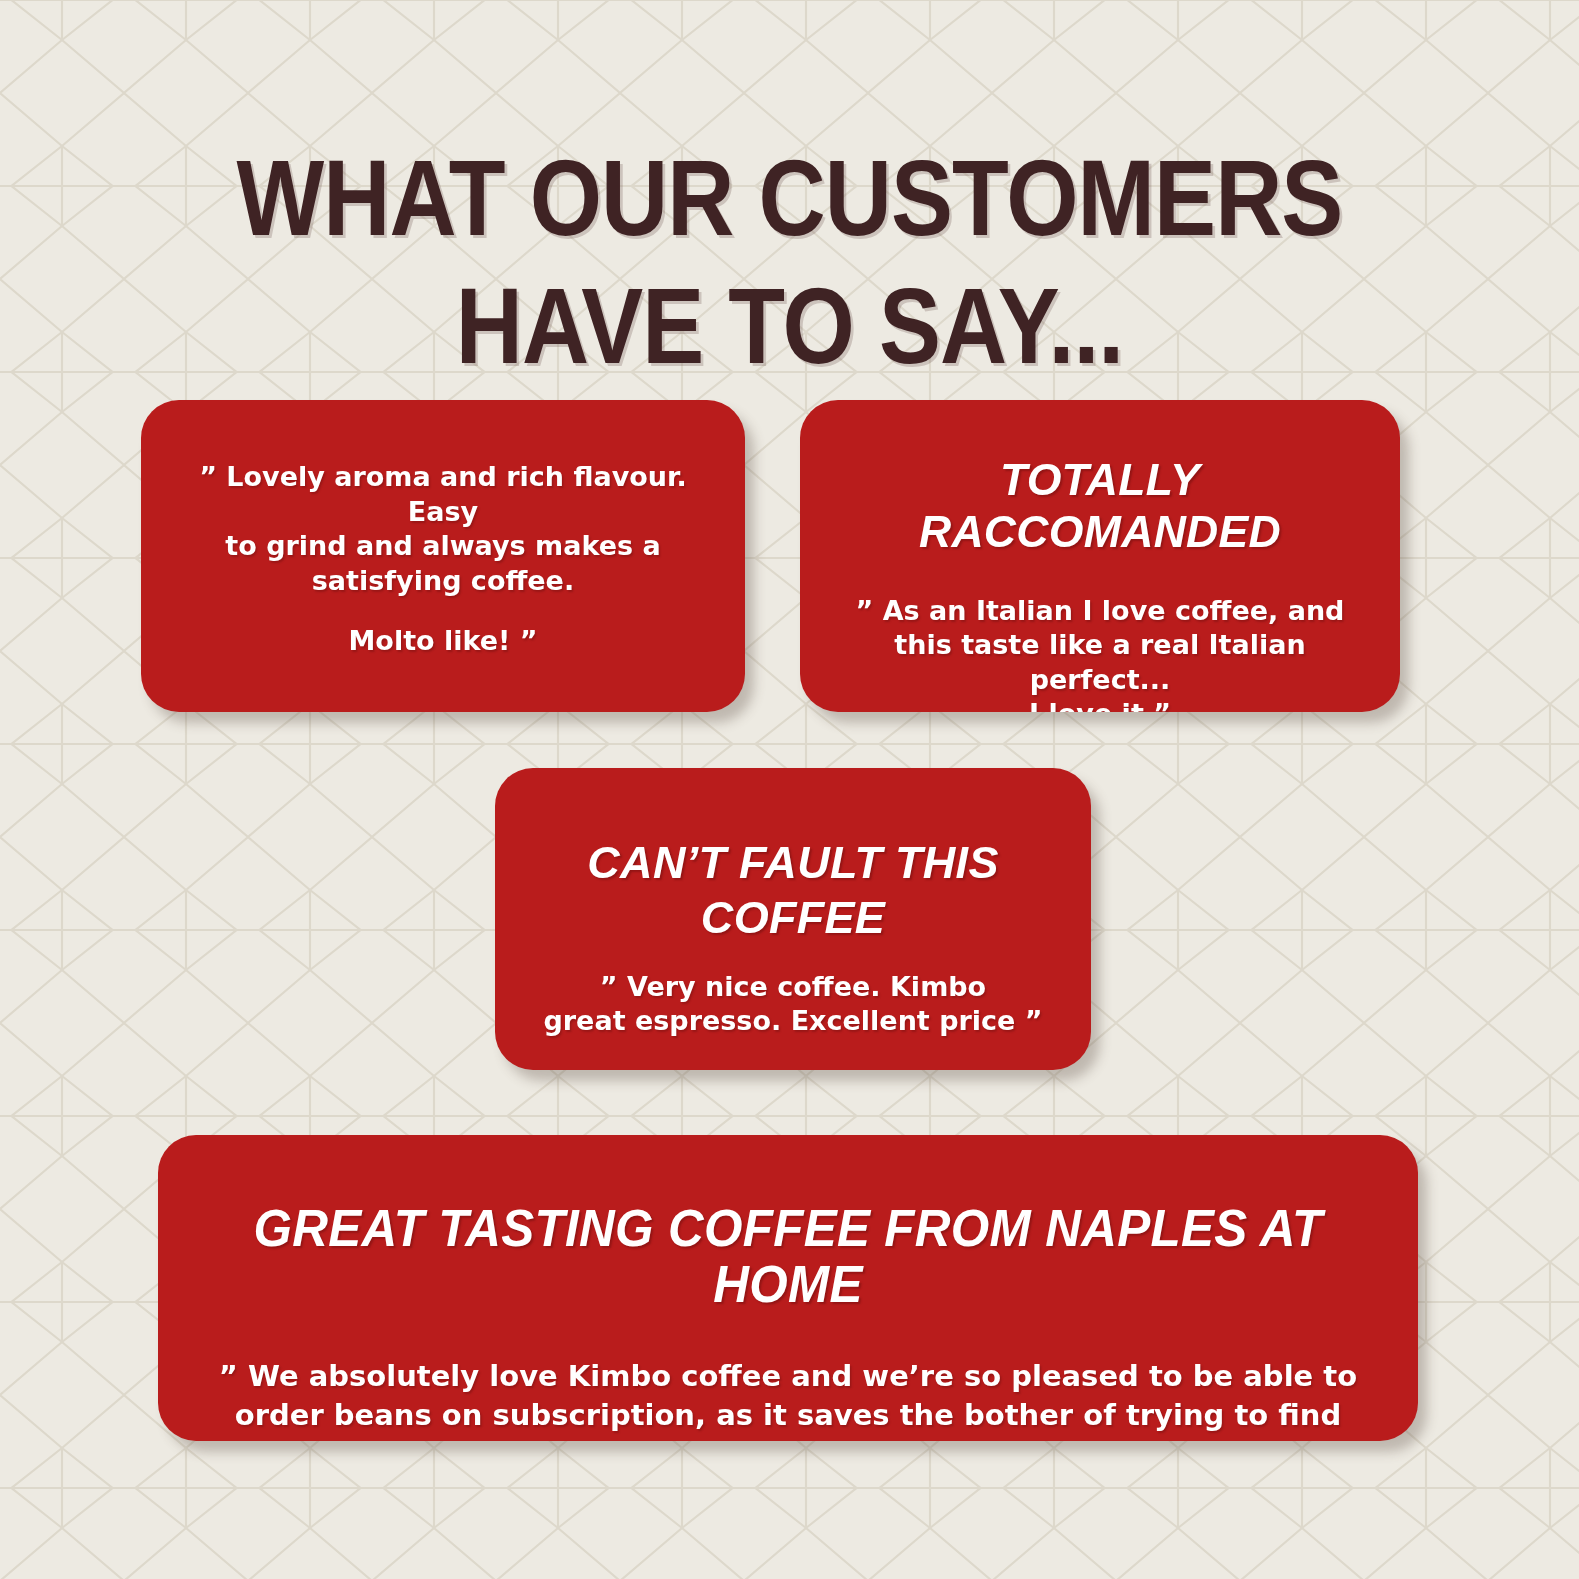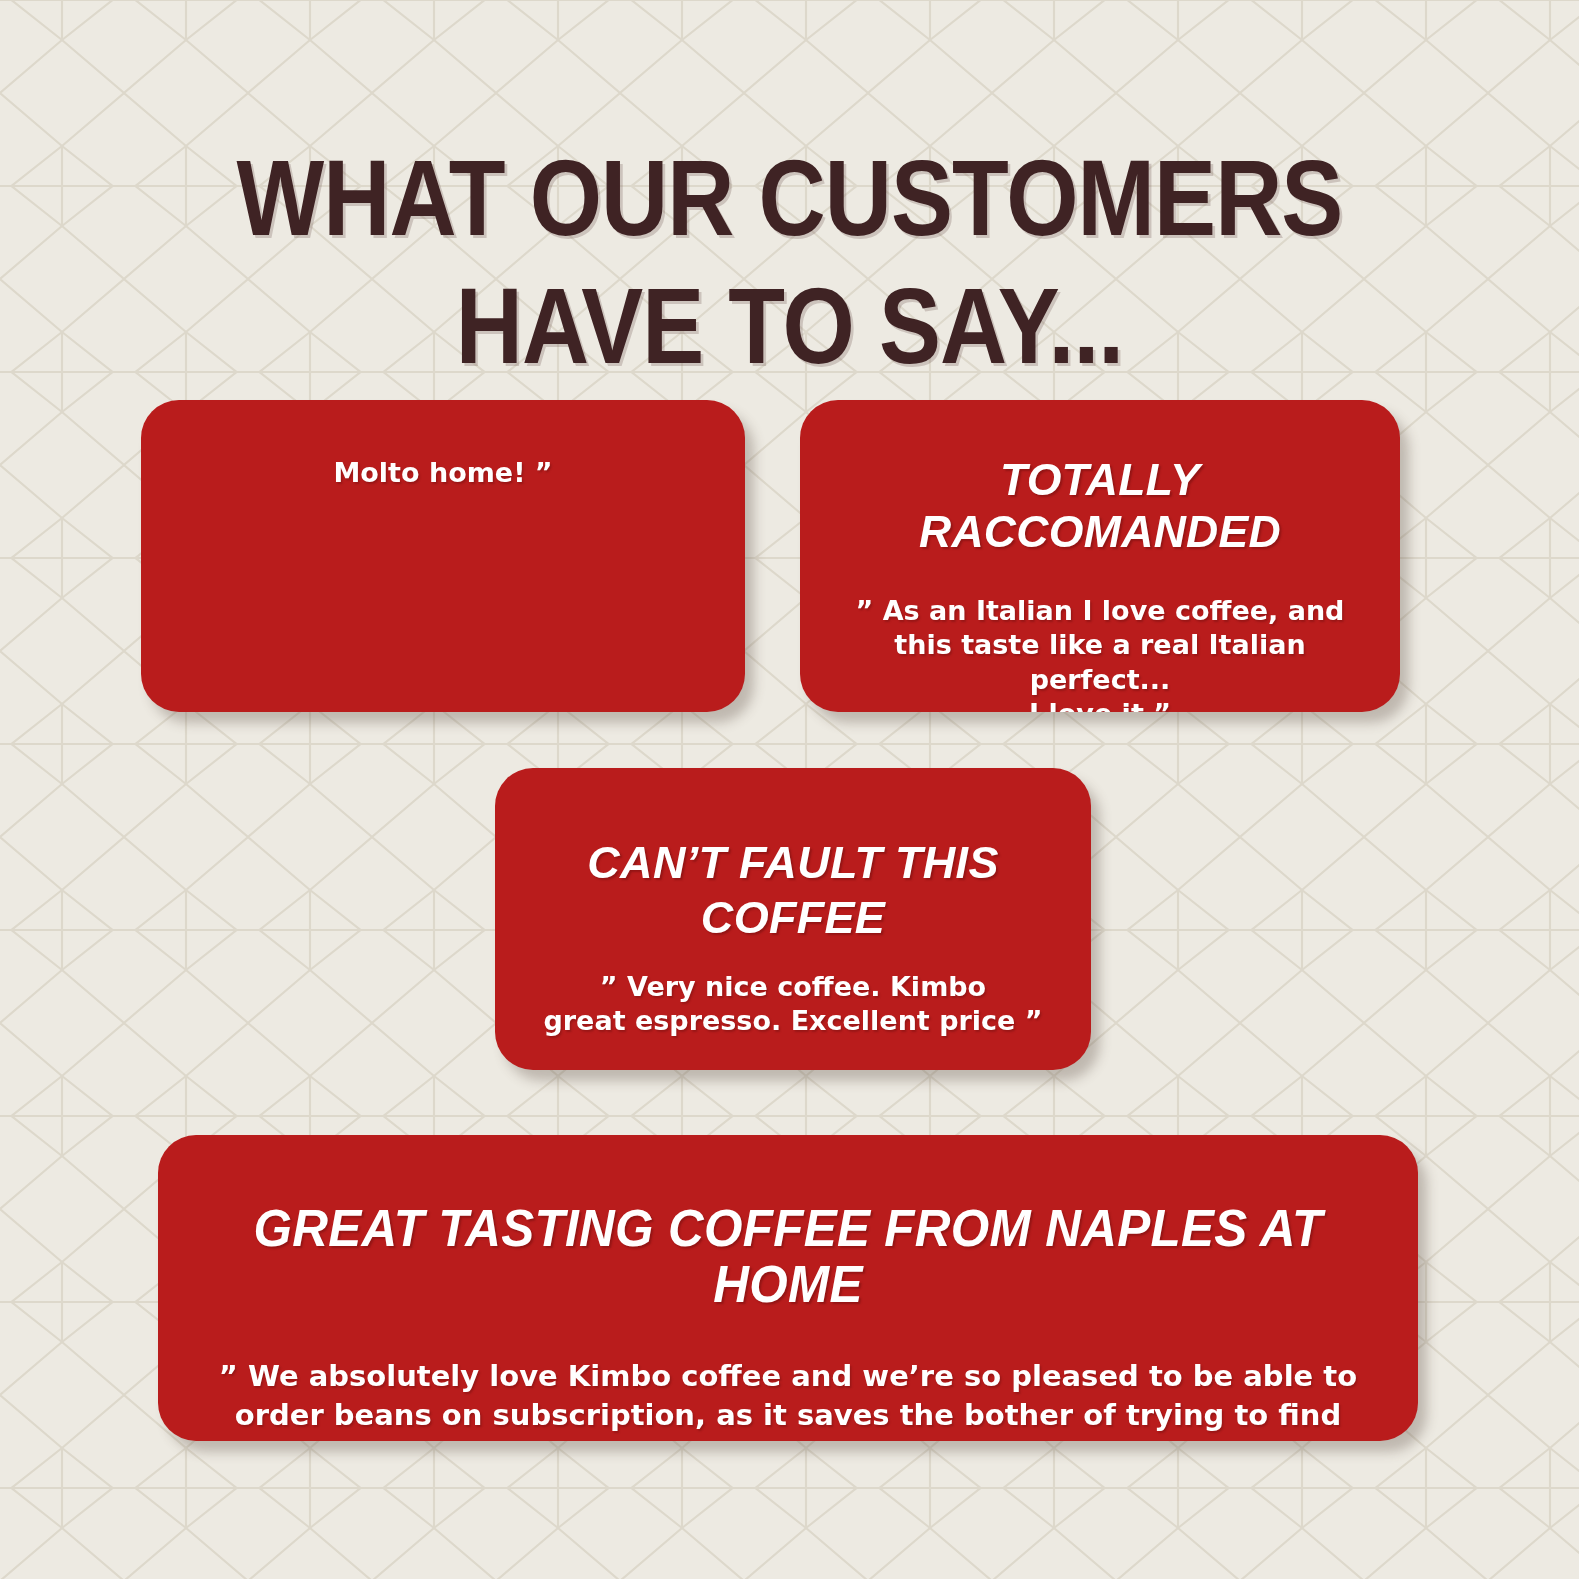--- a/index.html
+++ b/index.html
@@ -193,21 +193,24 @@
       </pattern>
     </defs>
     <rect x="0" y="0" width="1579" height="1579" fill="#edeae2"></rect>
     <rect x="0" y="0" width="1579" height="1579" fill="url(#starGrid)"></rect>
   </svg>
 
   <h1 id="headline">WHAT OUR CUSTOMERS
 HAVE TO SAY...</h1>
 
   <div class="card" id="card-good-coffee">
-    <div class="card-body second">Molto home! ”</div>
+    <div class="card-body">” Lovely aroma and rich flavour. Easy
+to grind and always makes a
+satisfying coffee.</div>
+    <div class="card-body second">Molto like! ”</div>
   </div>
 
   <div class="card" id="card-totally-raccomanded">
     <div class="card-title">TOTALLY RACCOMANDED</div>
     <div class="card-body">” As an Italian I love coffee, and
 this taste like a real Italian perfect...
 I love it ”</div>
   </div>
 
   <div class="card" id="card-cant-fault">

